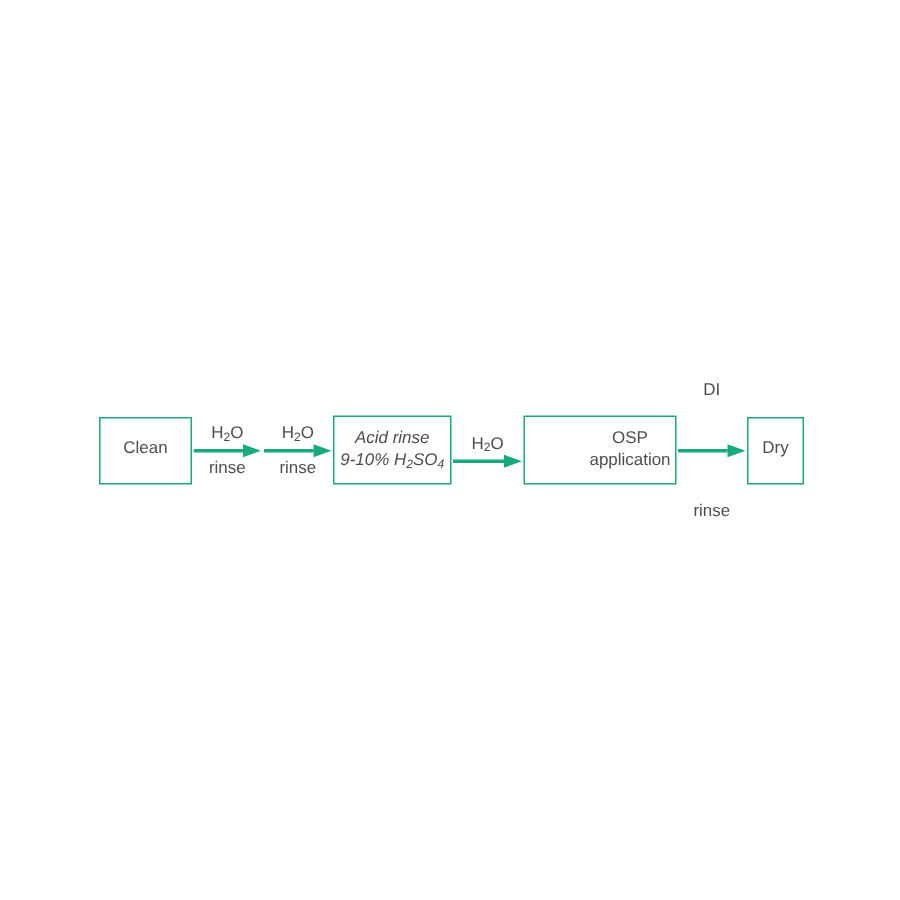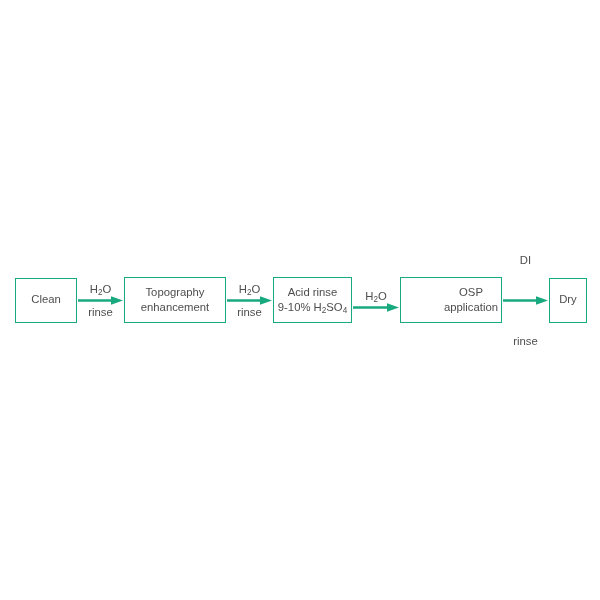--- a/index.html
+++ b/index.html
@@ -53,21 +53,21 @@
     height: 45px;
     flex: none;
     white-space: nowrap;
   }
   .node .line {
     display: block;
   }
 
   .node-clean        { width: 62px;  }
   .node-topography   { width: 102px; height: 46px; }
-  .node-acid         { width: 79px; height: 46px; }
+  .node-acid         { width: 79px; height: 46px; font-style: italic; }
   .node-osp          { width: 102px; height: 46px; padding-left: 40px; }
   .node-dry          { width: 38px;  }
 
   
   .arrow {
     flex: none;
     display: flex;
     flex-direction: column;
     align-items: center;
     justify-content: center;
@@ -116,24 +116,20 @@
       <span class="arrow-lbl above"><span>H</span><sub>2</sub><span>O</span></span>
       <span class="arrow-glyph">
         <svg width="45" height="9" viewBox="0 0 45 9" aria-hidden="true">
           <line x1="0" y1="4.5" x2="33" y2="4.5" stroke="#19a97f" stroke-width="2.4"></line>
           <polygon points="33,0.2 45,4.5 33,8.8" fill="#19a97f"></polygon>
         </svg>
       </span>
       <span class="arrow-lbl below">rinse</span>
     </div>
 
-    <div class="node node-topography">
-      <span class="line">Topography</span>
-      <span class="line">enhancement</span>
-    </div>
 
     <div class="arrow arrow-h2o">
       <span class="arrow-lbl above"><span>H</span><sub>2</sub><span>O</span></span>
       <span class="arrow-glyph">
         <svg width="45" height="9" viewBox="0 0 45 9" aria-hidden="true">
           <line x1="0" y1="4.5" x2="33" y2="4.5" stroke="#19a97f" stroke-width="2.4"></line>
           <polygon points="33,0.2 45,4.5 33,8.8" fill="#19a97f"></polygon>
         </svg>
       </span>
       <span class="arrow-lbl below">rinse</span>

